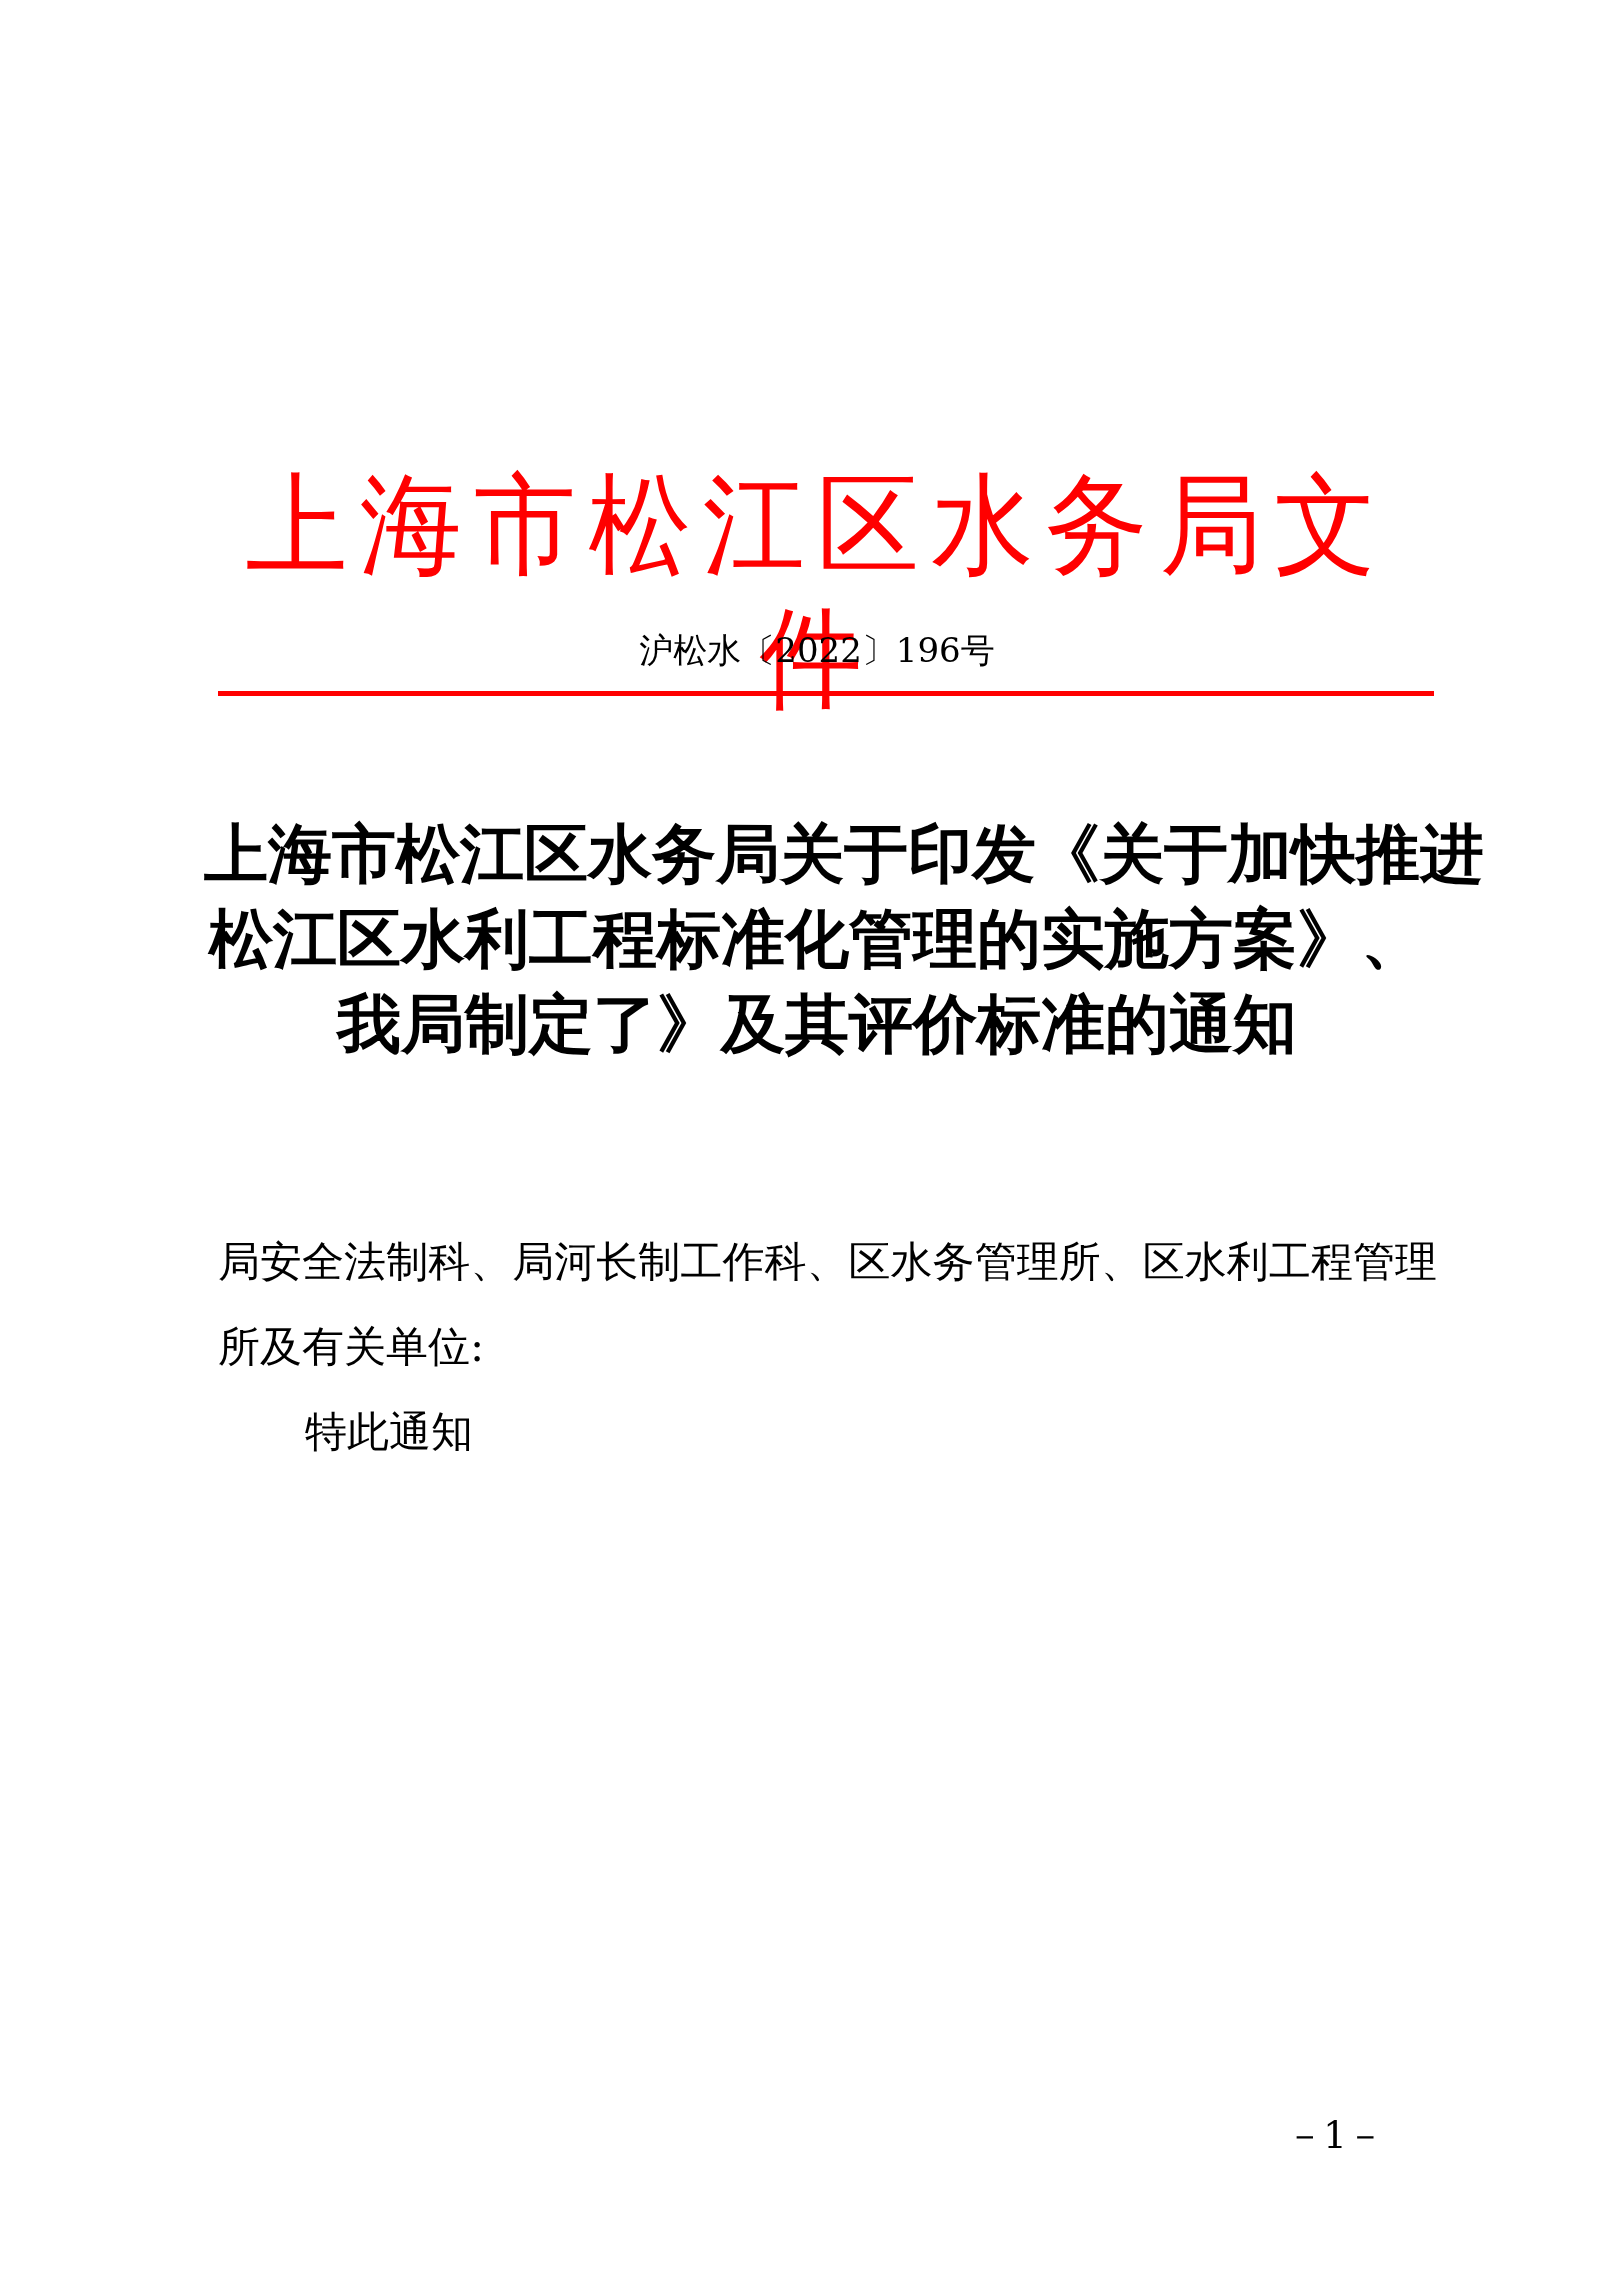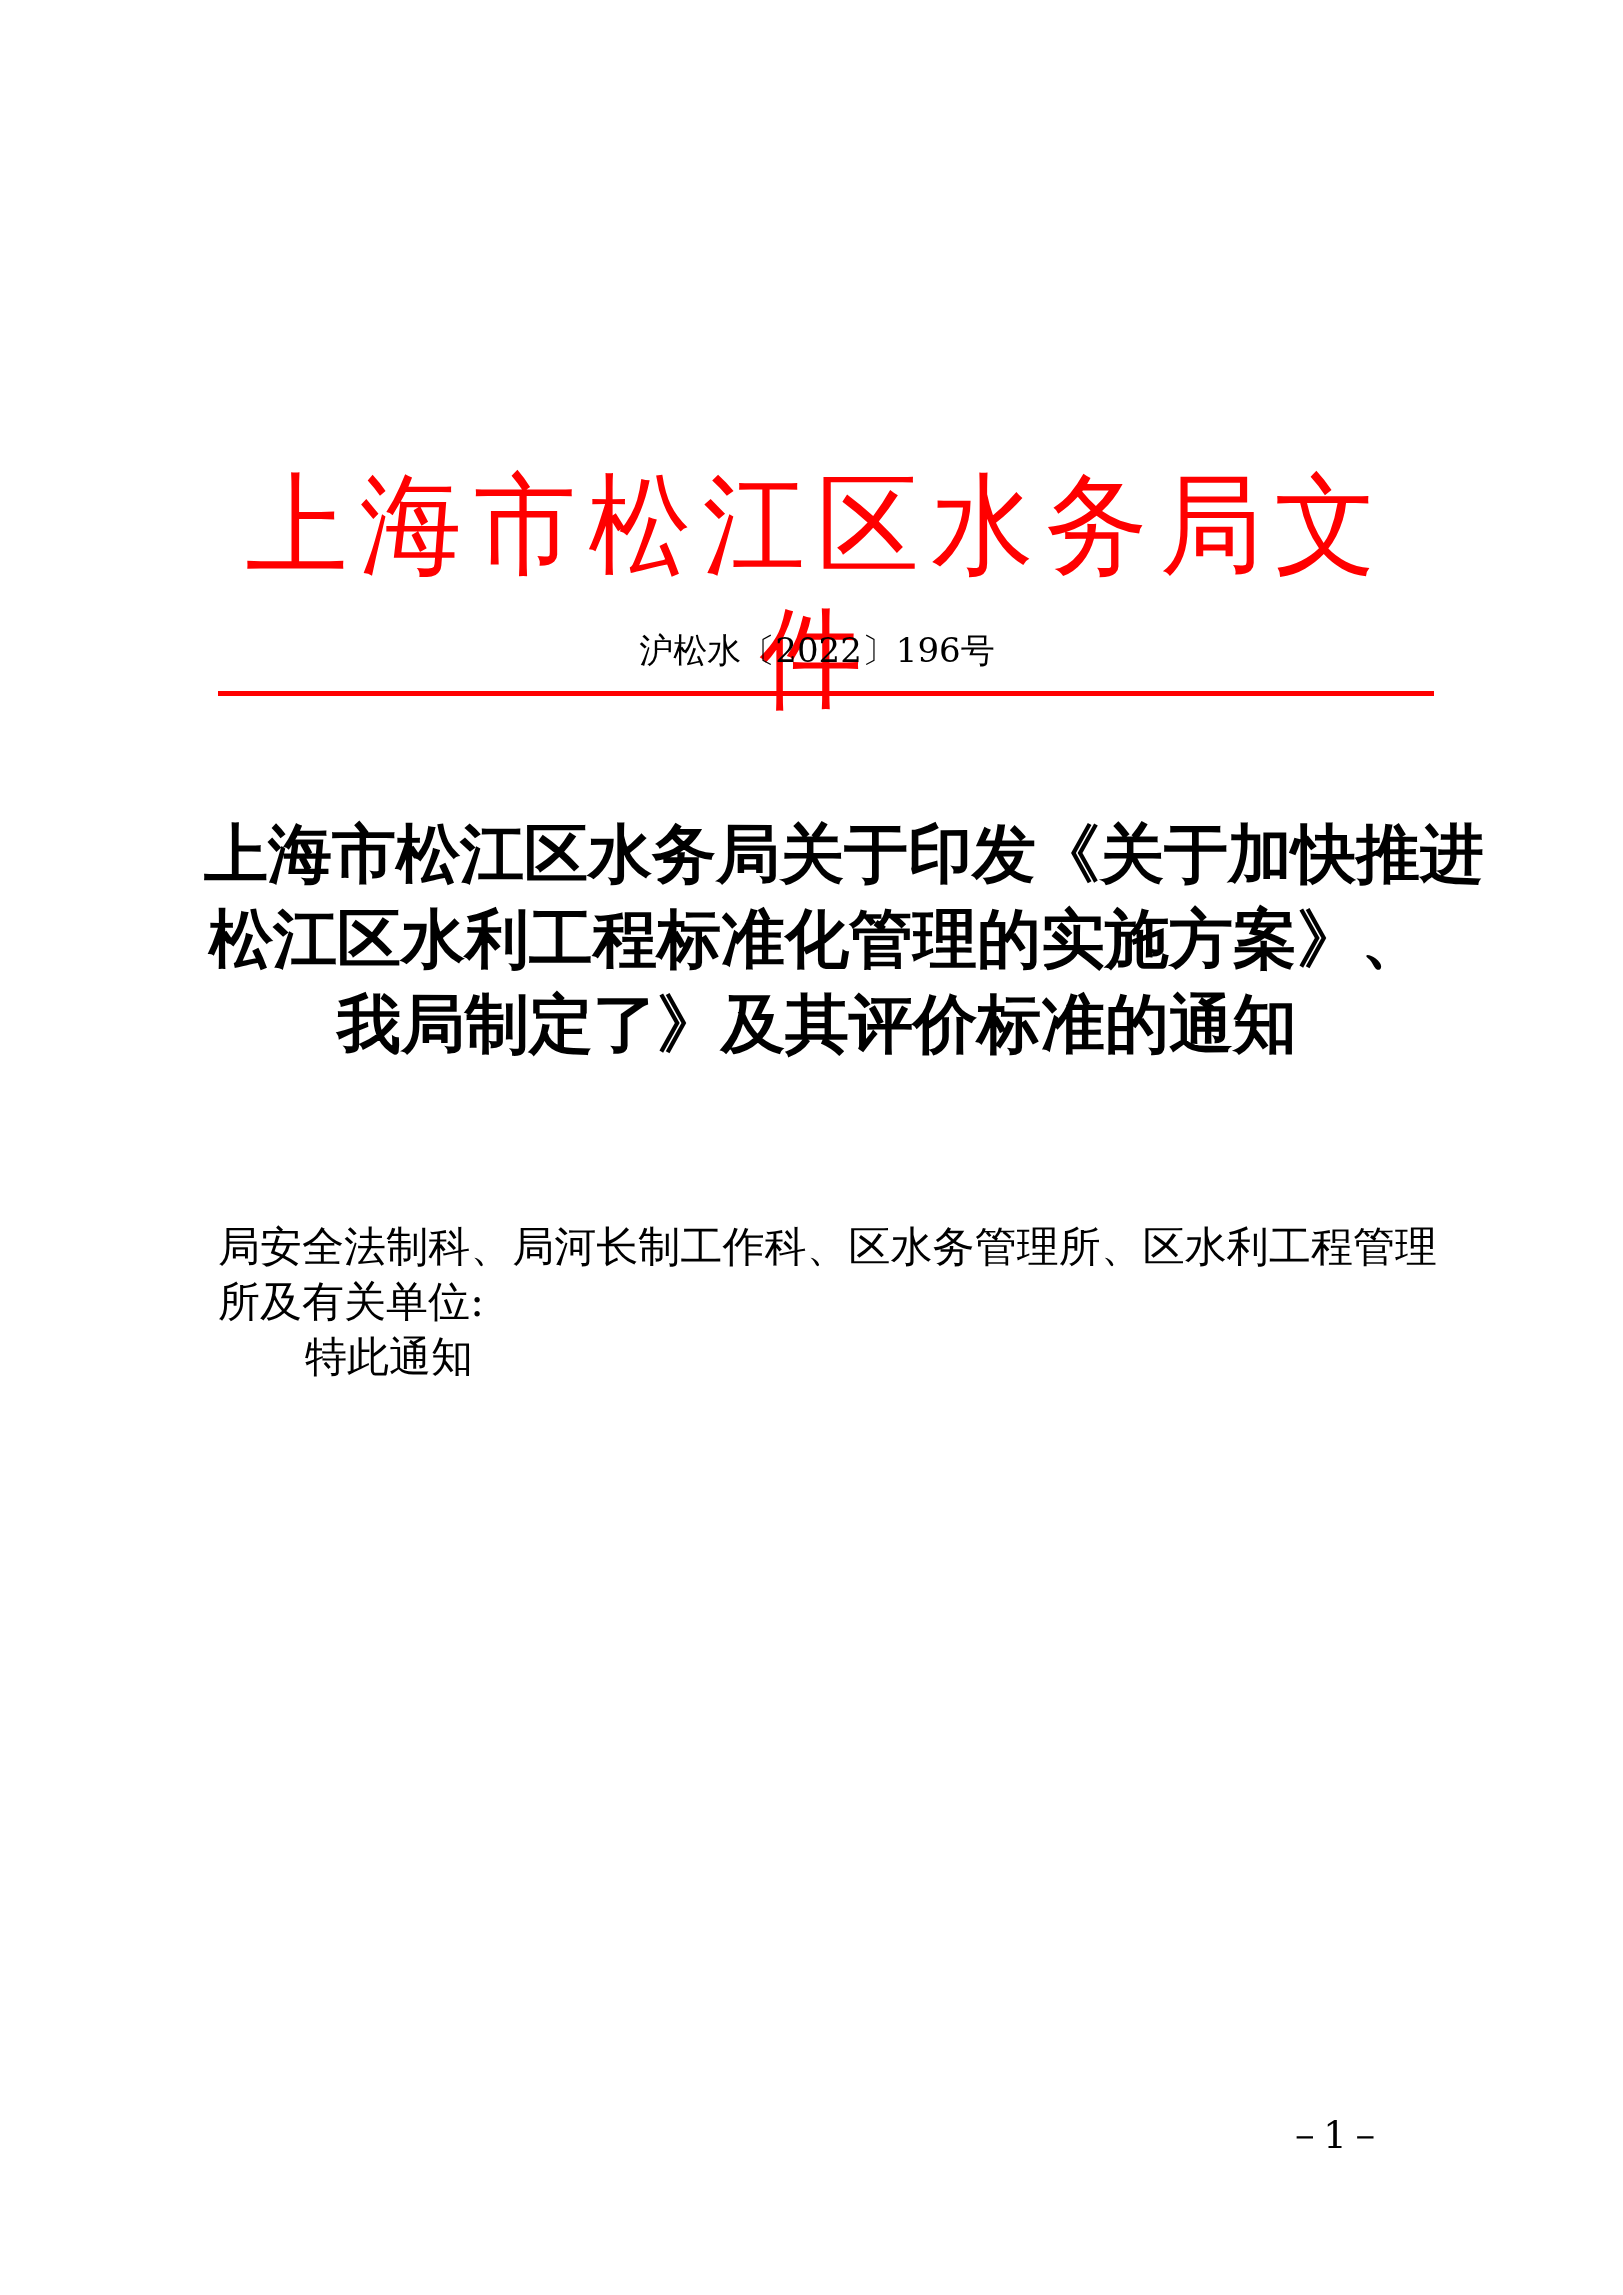--- a/index.html
+++ b/index.html
@@ -8,21 +8,21 @@
   .abs { position:absolute; }
   #header-title { left:204px; width:1226px; top:463px; height:123px; text-align:center;
     color:#ff0000; font-size:102px; line-height:123px; letter-spacing:12.3px; font-weight:normal;
     transform:scaleY(1.08); }
   #doc-number { left:204px; width:1226px; top:623px; height:54px; text-align:center;
     font-size:34px; line-height:54px; }
   #red-rule { left:218px; width:1216px; top:691px; height:5.4px; background:#ff0000; }
   #title-block { left:204px; width:1226px; top:811px; text-align:center; font-weight:bold;
     font-size:64px; line-height:85px; }
   .title-line { display:block; white-space:nowrap; }
-  #body { left:218px; width:1219px; top:1219px; font-size:42px; line-height:55px; }
+  #body { left:218px; width:1219px; top:1219px; font-size:42px; line-height:85px; }
   .para { margin:0; text-align:justify; text-align-last:left; }
   .indent { text-indent:87px; }
   #page-number { left:1267px; width:136px; top:2112px; text-align:center; font-size:37px; line-height:48px; }
 </style>
 </head>
 <body>
 
 <div id="header-title" class="abs">上海市松江区水务局文件</div>
 
 <div id="doc-number" class="abs">沪松水〔2022〕196号</div>

